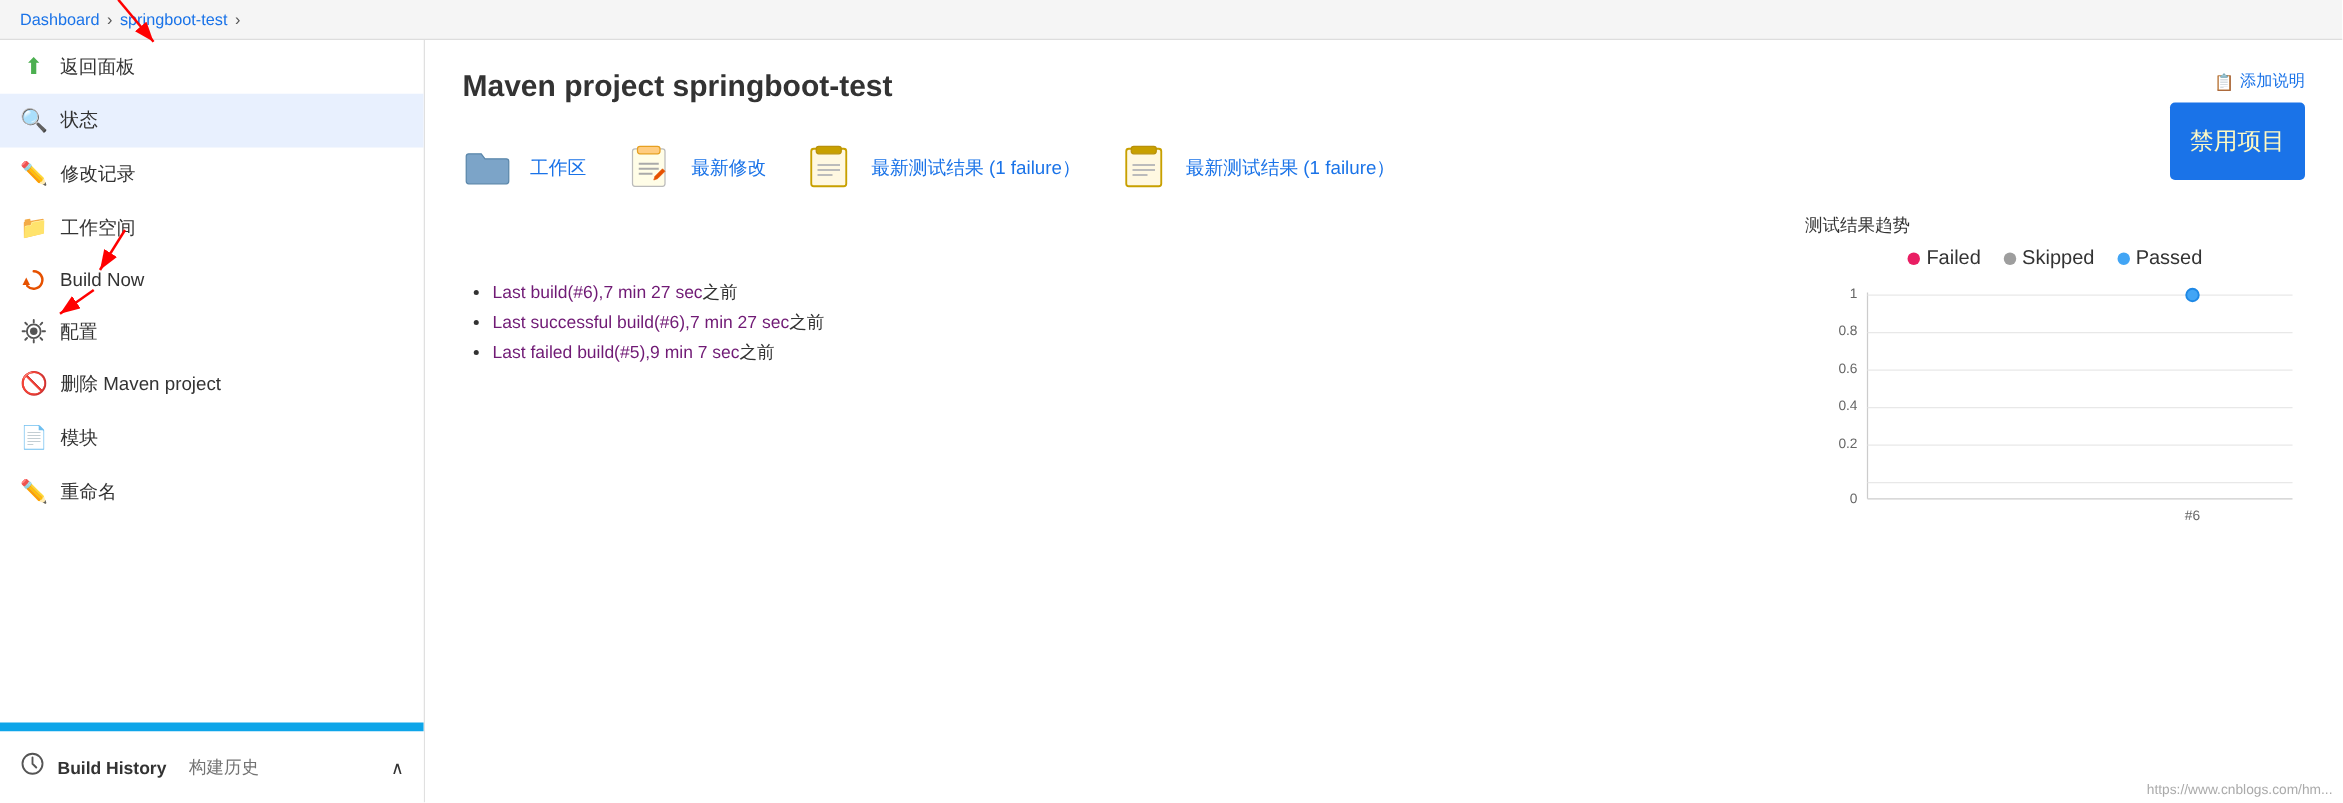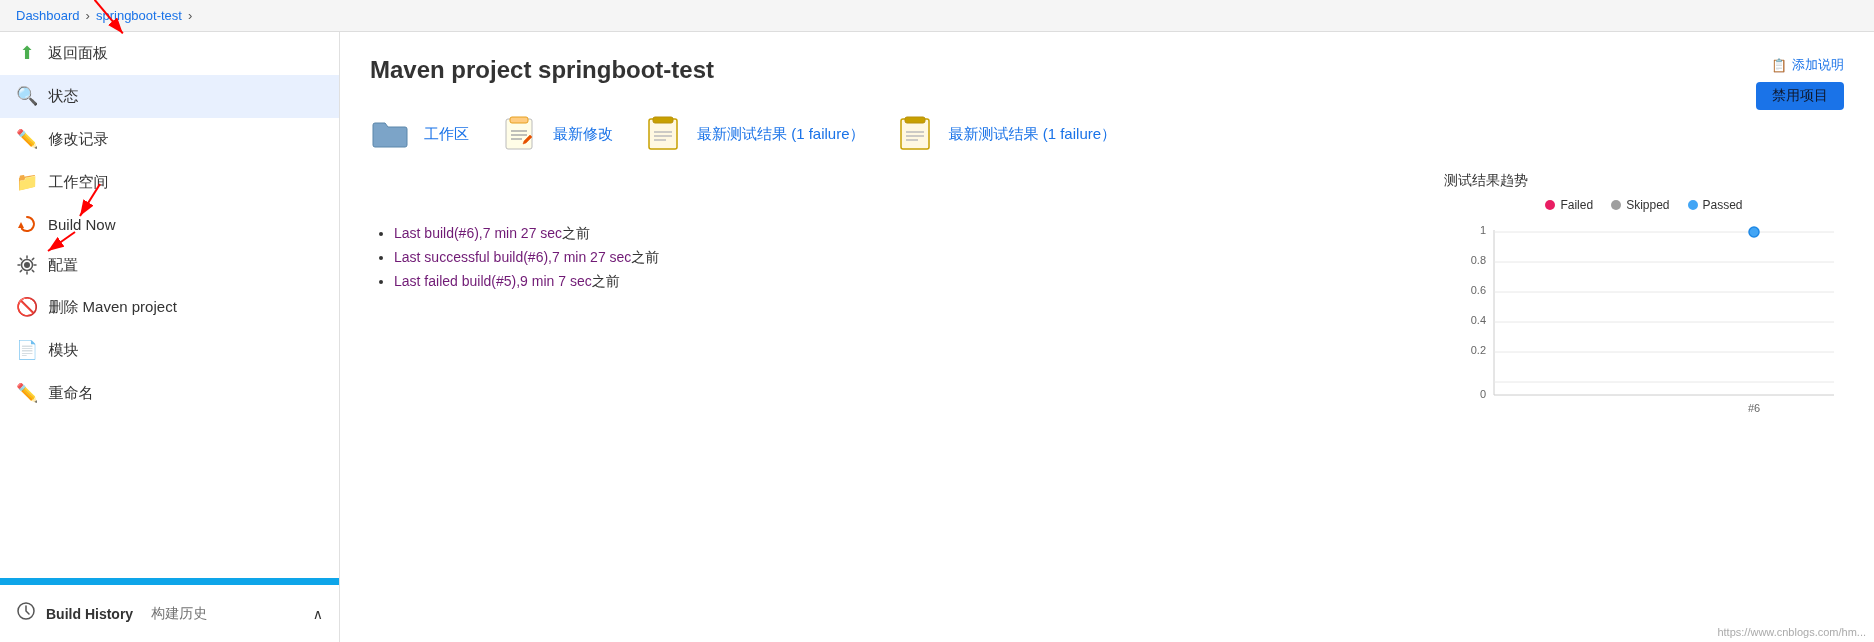--- a/index.html
+++ b/index.html
@@ -101,26 +101,26 @@
     .link-add-desc {
       color: #1a73e8;
       font-size: 13px;
       cursor: pointer;
       display: flex;
       align-items: center;
       gap: 4px;
     }
     .btn-disable {
       background: #1a73e8;
-      color: #0f172a;
+      color: #fef9c3;
       border: none;
-      padding: 5px 16px;
+      padding: 18px 16px;
       border-radius: 4px;
       cursor: pointer;
-      font-size: 14px;
+      font-size: 19px;
     }
 
     
     .icon-links {
       display: flex;
       flex-direction: row;
       gap: 30px;
       margin-bottom: 30px;
       align-items: flex-end;
     }
@@ -177,21 +177,21 @@
       text-align: left;
       font-size: 14px;
       font-weight: normal;
       margin-bottom: 8px;
     }
     .chart-legend {
       display: flex;
       justify-content: center;
       gap: 18px;
       margin-bottom: 8px;
-      font-size: 12px;
+      font-size: 16px;
     }
     .legend-item {
       display: flex;
       align-items: center;
       gap: 5px;
     }
     .legend-dot {
       width: 10px;
       height: 10px;
       border-radius: 50%;

